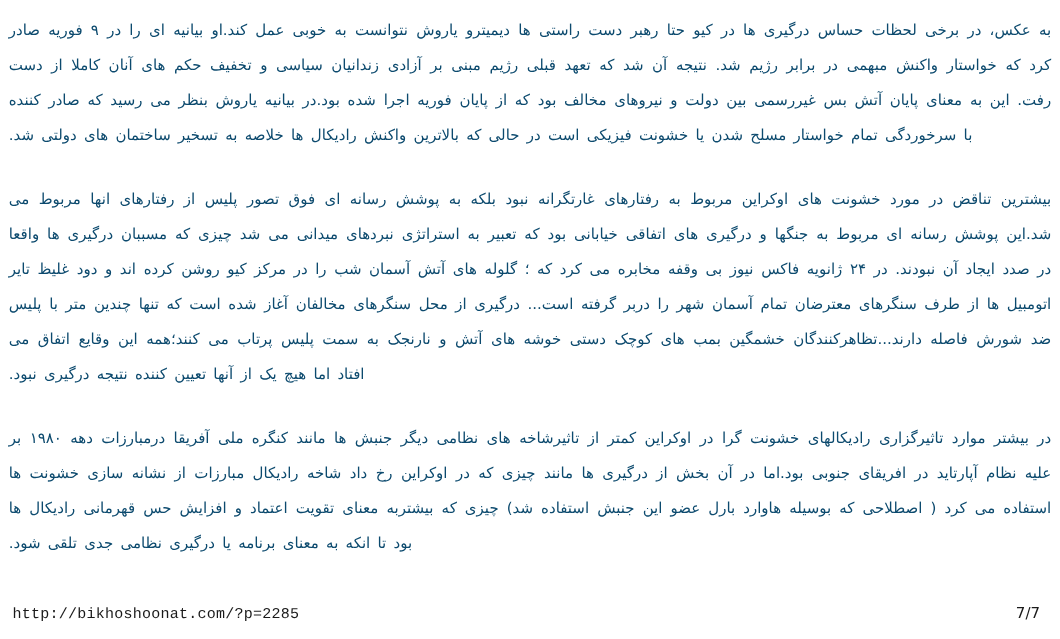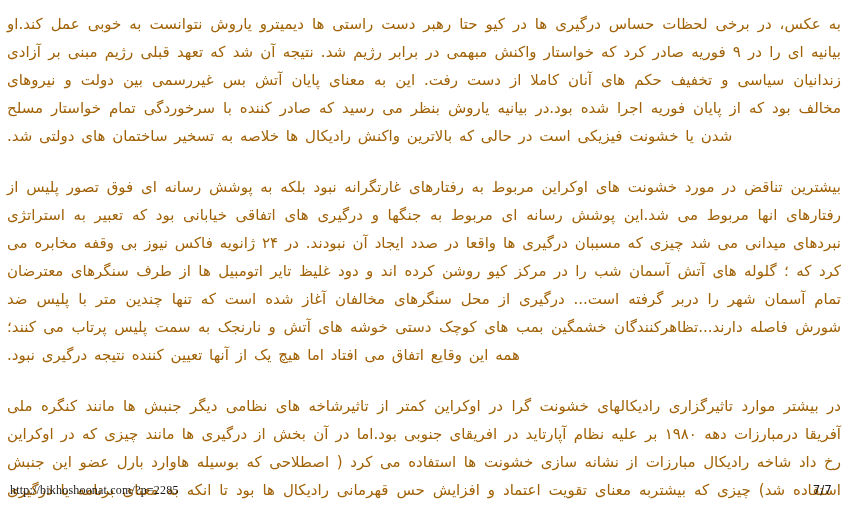--- a/index.html
+++ b/index.html
@@ -18,40 +18,40 @@
       box-sizing: border-box;
     }
     .content {
       padding: 10px 7px 0 7px;
     }
     .para {
       direction: rtl;
       unicode-bidi: embed;
       text-align: justify;
       text-align-last: left;
-      font-size: 15px;
+      font-size: 12px;
       line-height: 28px;
-      color: #a16207;
+      color: #0c4a6e;
       margin: 0 0 23px 0;
       word-spacing: 2px;
     }
     .footer {
       position: absolute;
       left: 10px;
       right: 16px;
       bottom: 13px;
       display: flex;
       justify-content: space-between;
       align-items: baseline;
       font-size: 12px;
       color: #1a1a1a;
       direction: ltr;
     }
     .footer-url {
-      font-family: Liberation Serif, serif;
+      font-family: Liberation Mono, monospace;
       letter-spacing: 0.2px;
     }
     .page-indicator {
       font-family: "DejaVu Sans", sans-serif;
     }
   </style>
 </head>
 <body>
 
 <div class="page">

